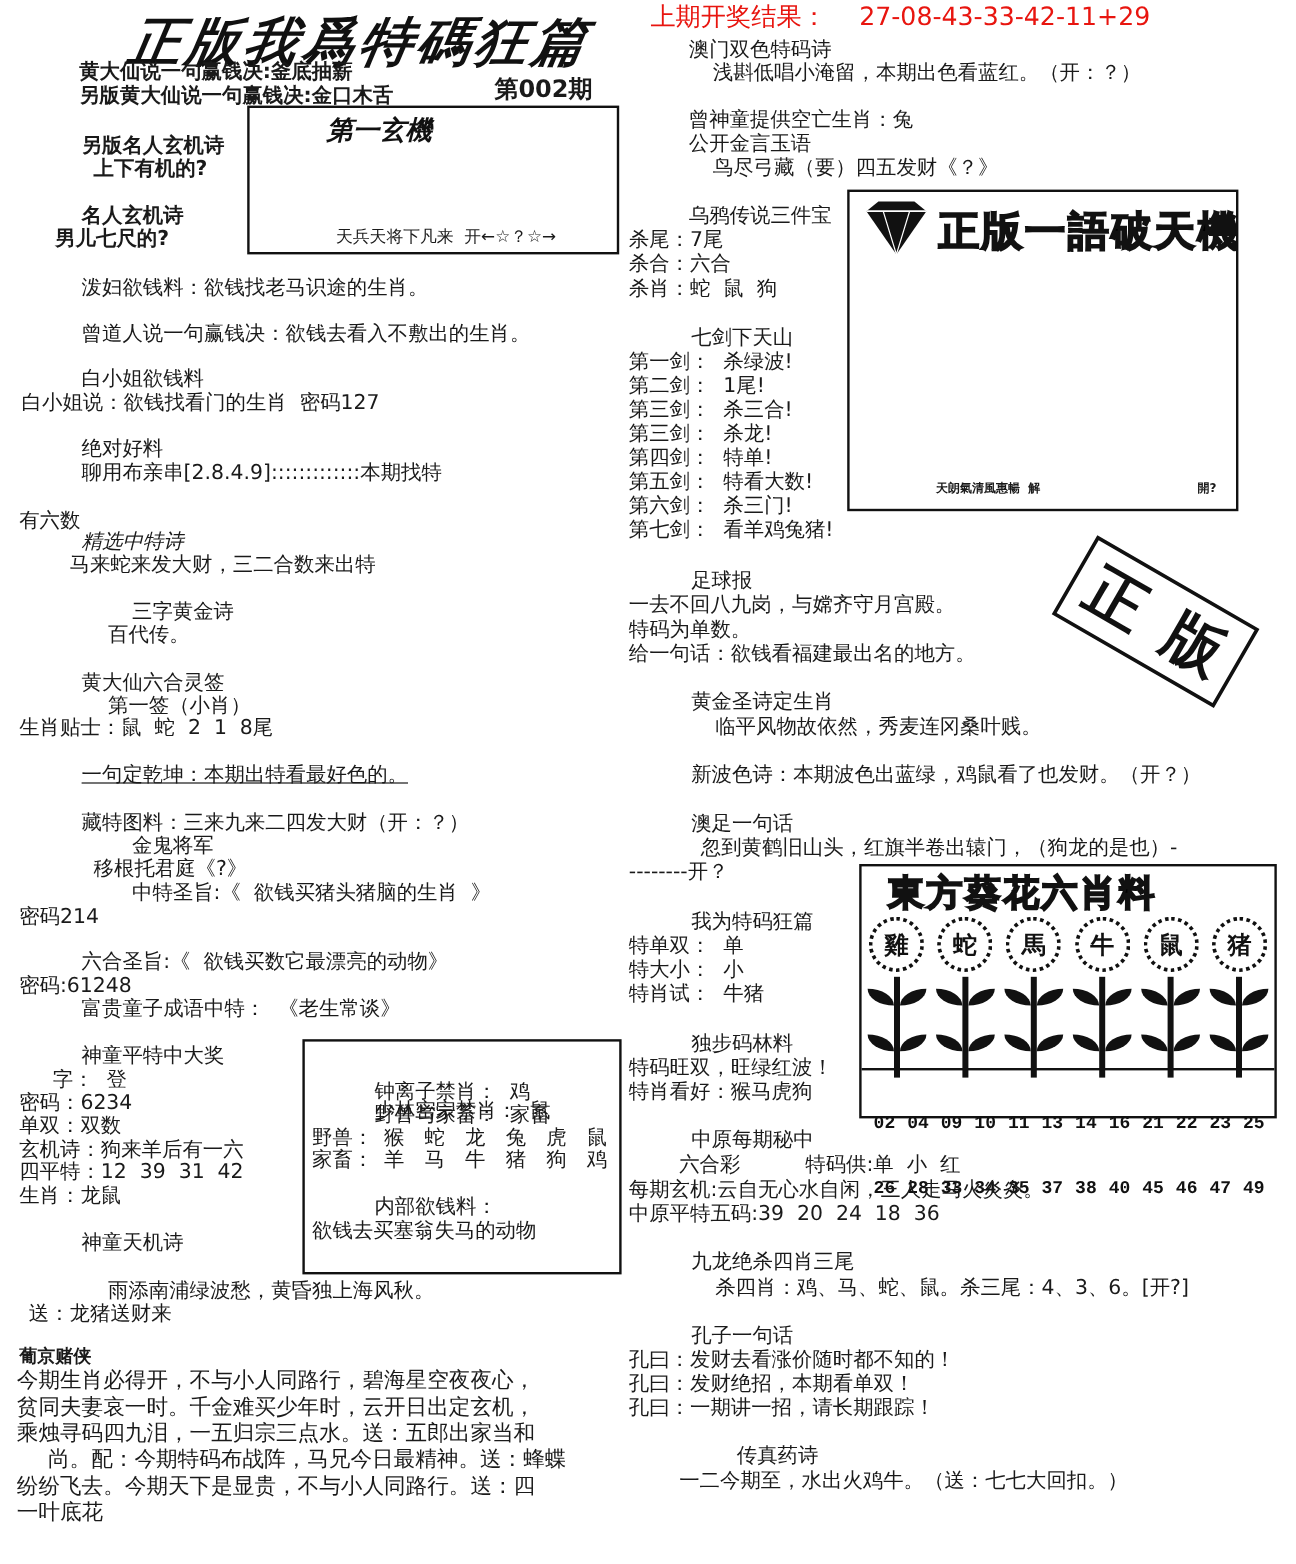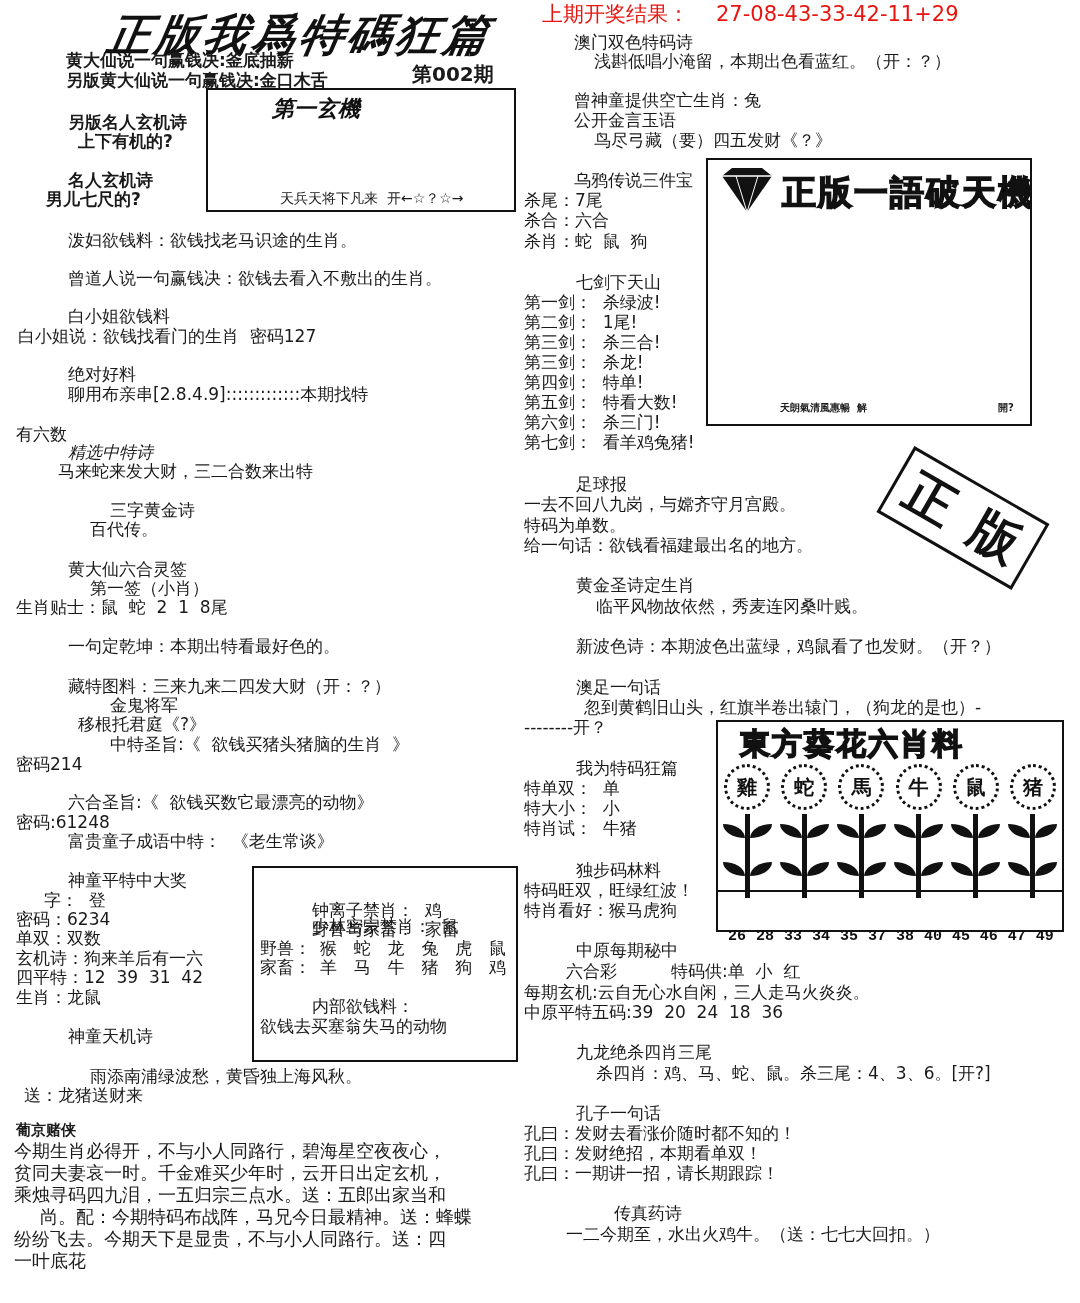--- a/index.html
+++ b/index.html
@@ -55,21 +55,21 @@
 <div class="t light" style="left:68px;top:364px;">绝对好料</div>
 <div class="t light" style="left:68px;top:384px;">聊用布亲串[2.8.4.9]:::::::::::::本期找特</div>
 <div class="t light" style="left:16px;top:424px;">有六数</div>
 <div class="t light" style="left:68px;top:442px;font-style:italic;">精选中特诗</div>
 <div class="t light" style="left:58px;top:461px;">马来蛇来发大财，三二合数来出特</div>
 <div class="t light" style="left:110px;top:500px;">三字黄金诗</div>
 <div class="t light" style="left:90px;top:519px;">百代传。</div>
 <div class="t light" style="left:68px;top:559px;">黄大仙六合灵签</div>
 <div class="t light" style="left:90px;top:578px;">第一签（小肖）</div>
 <div class="t light" style="left:16px;top:597px;">生肖贴士：鼠  蛇  2  1  8尾</div>
-<div class="t light" style="left:68px;top:636px;">一句定乾坤：本期出特看最好色的。</div>
+<div class="t light" style="left:68px;top:636px;text-decoration:underline;">一句定乾坤：本期出特看最好色的。</div>
 <div class="t light" style="left:68px;top:676px;">藏特图料：三来九来二四发大财（开：？）</div>
 <div class="t light" style="left:110px;top:695px;">金鬼将军</div>
 <div class="t light" style="left:78px;top:714px;">移根托君庭《?》</div>
 <div class="t light" style="left:110px;top:734px;">中特圣旨:《  欲钱买猪头猪脑的生肖  》</div>
 <div class="t light" style="left:16px;top:754px;">密码214</div>
 <div class="t light" style="left:68px;top:792px;">六合圣旨:《  欲钱买数它最漂亮的动物》</div>
 <div class="t light" style="left:16px;top:812px;">密码:61248</div>
 <div class="t light" style="left:68px;top:831px;">富贵童子成语中特：  《老生常谈》</div>
 <div class="t light" style="left:68px;top:870px;">神童平特中大奖</div>
 <div class="t light" style="left:16px;top:890px;margin-left:28px;">字：  登</div>
@@ -226,20 +226,23 @@
     <div class="stem">
         <div class="leaf" style="left:-22px;top:10px;"></div>
         <div class="leaf" style="left:5px;top:10px;transform:scaleX(-1);"></div>
         <div class="leaf" style="left:-22px;top:48px;"></div>
         <div class="leaf" style="left:5px;top:48px;transform:scaleX(-1);"></div>
       </div>
   </div>
 </div>
 <div class="nums">
   <div class="nums-line">
+    <span>02</span><span>04</span><span>09</span><span>10</span><span>11</span><span>13</span><span>14</span><span>16</span><span>21</span><span>22</span><span>23</span><span>25</span>
+  </div>
+  <div class="nums-line">
     <span>26</span><span>28</span><span>33</span><span>34</span><span>35</span><span>37</span><span>38</span><span>40</span><span>45</span><span>46</span><span>47</span><span>49</span>
   </div>
 </div>
 
 <div class="t light" style="left:576px;top:940px;">中原每期秘中</div>
 <div class="t light" style="left:566px;top:961px;">六合彩          特码供:单  小  红</div>
 <div class="t light" style="left:524px;top:982px;">每期玄机:云自无心水自闲，三人走马火炎炎。</div>
 <div class="t light" style="left:524px;top:1002px;">中原平特五码:39  20  24  18  36</div>
 <div class="t light" style="left:576px;top:1042px;">九龙绝杀四肖三尾</div>
 <div class="t light" style="left:596px;top:1063px;">杀四肖：鸡、马、蛇、鼠。杀三尾：4、3、6。[开?]</div>

